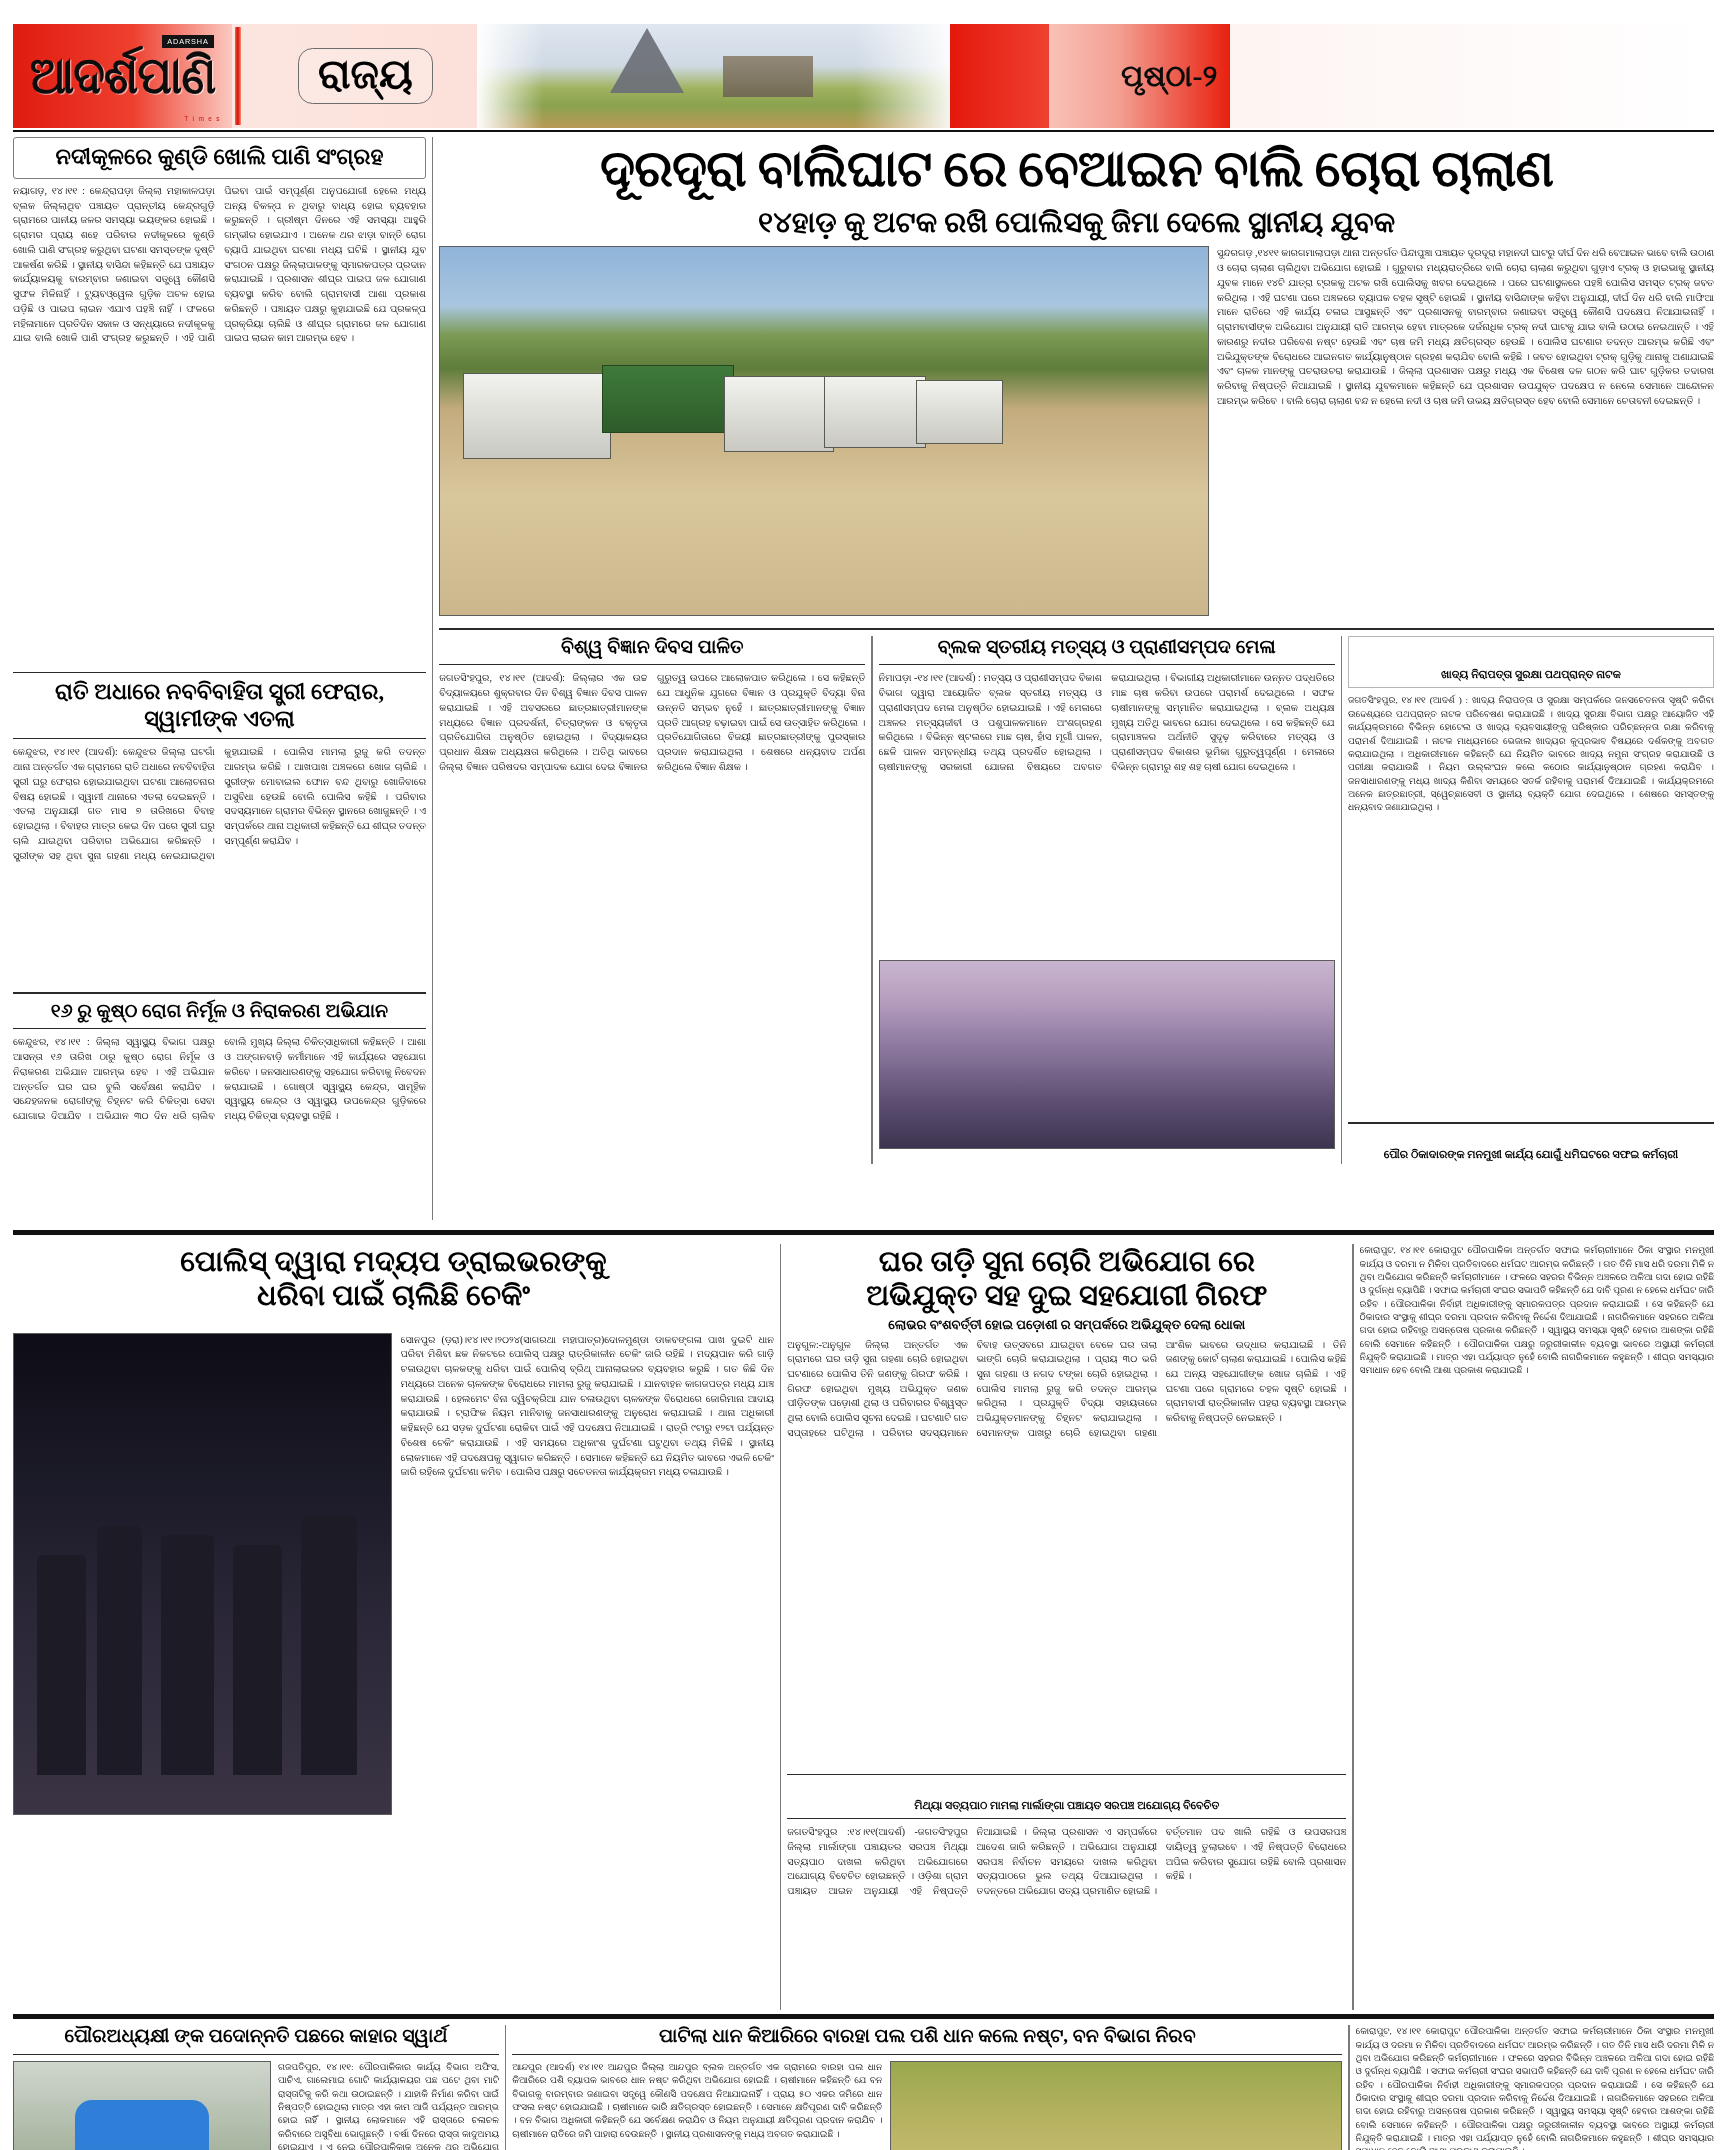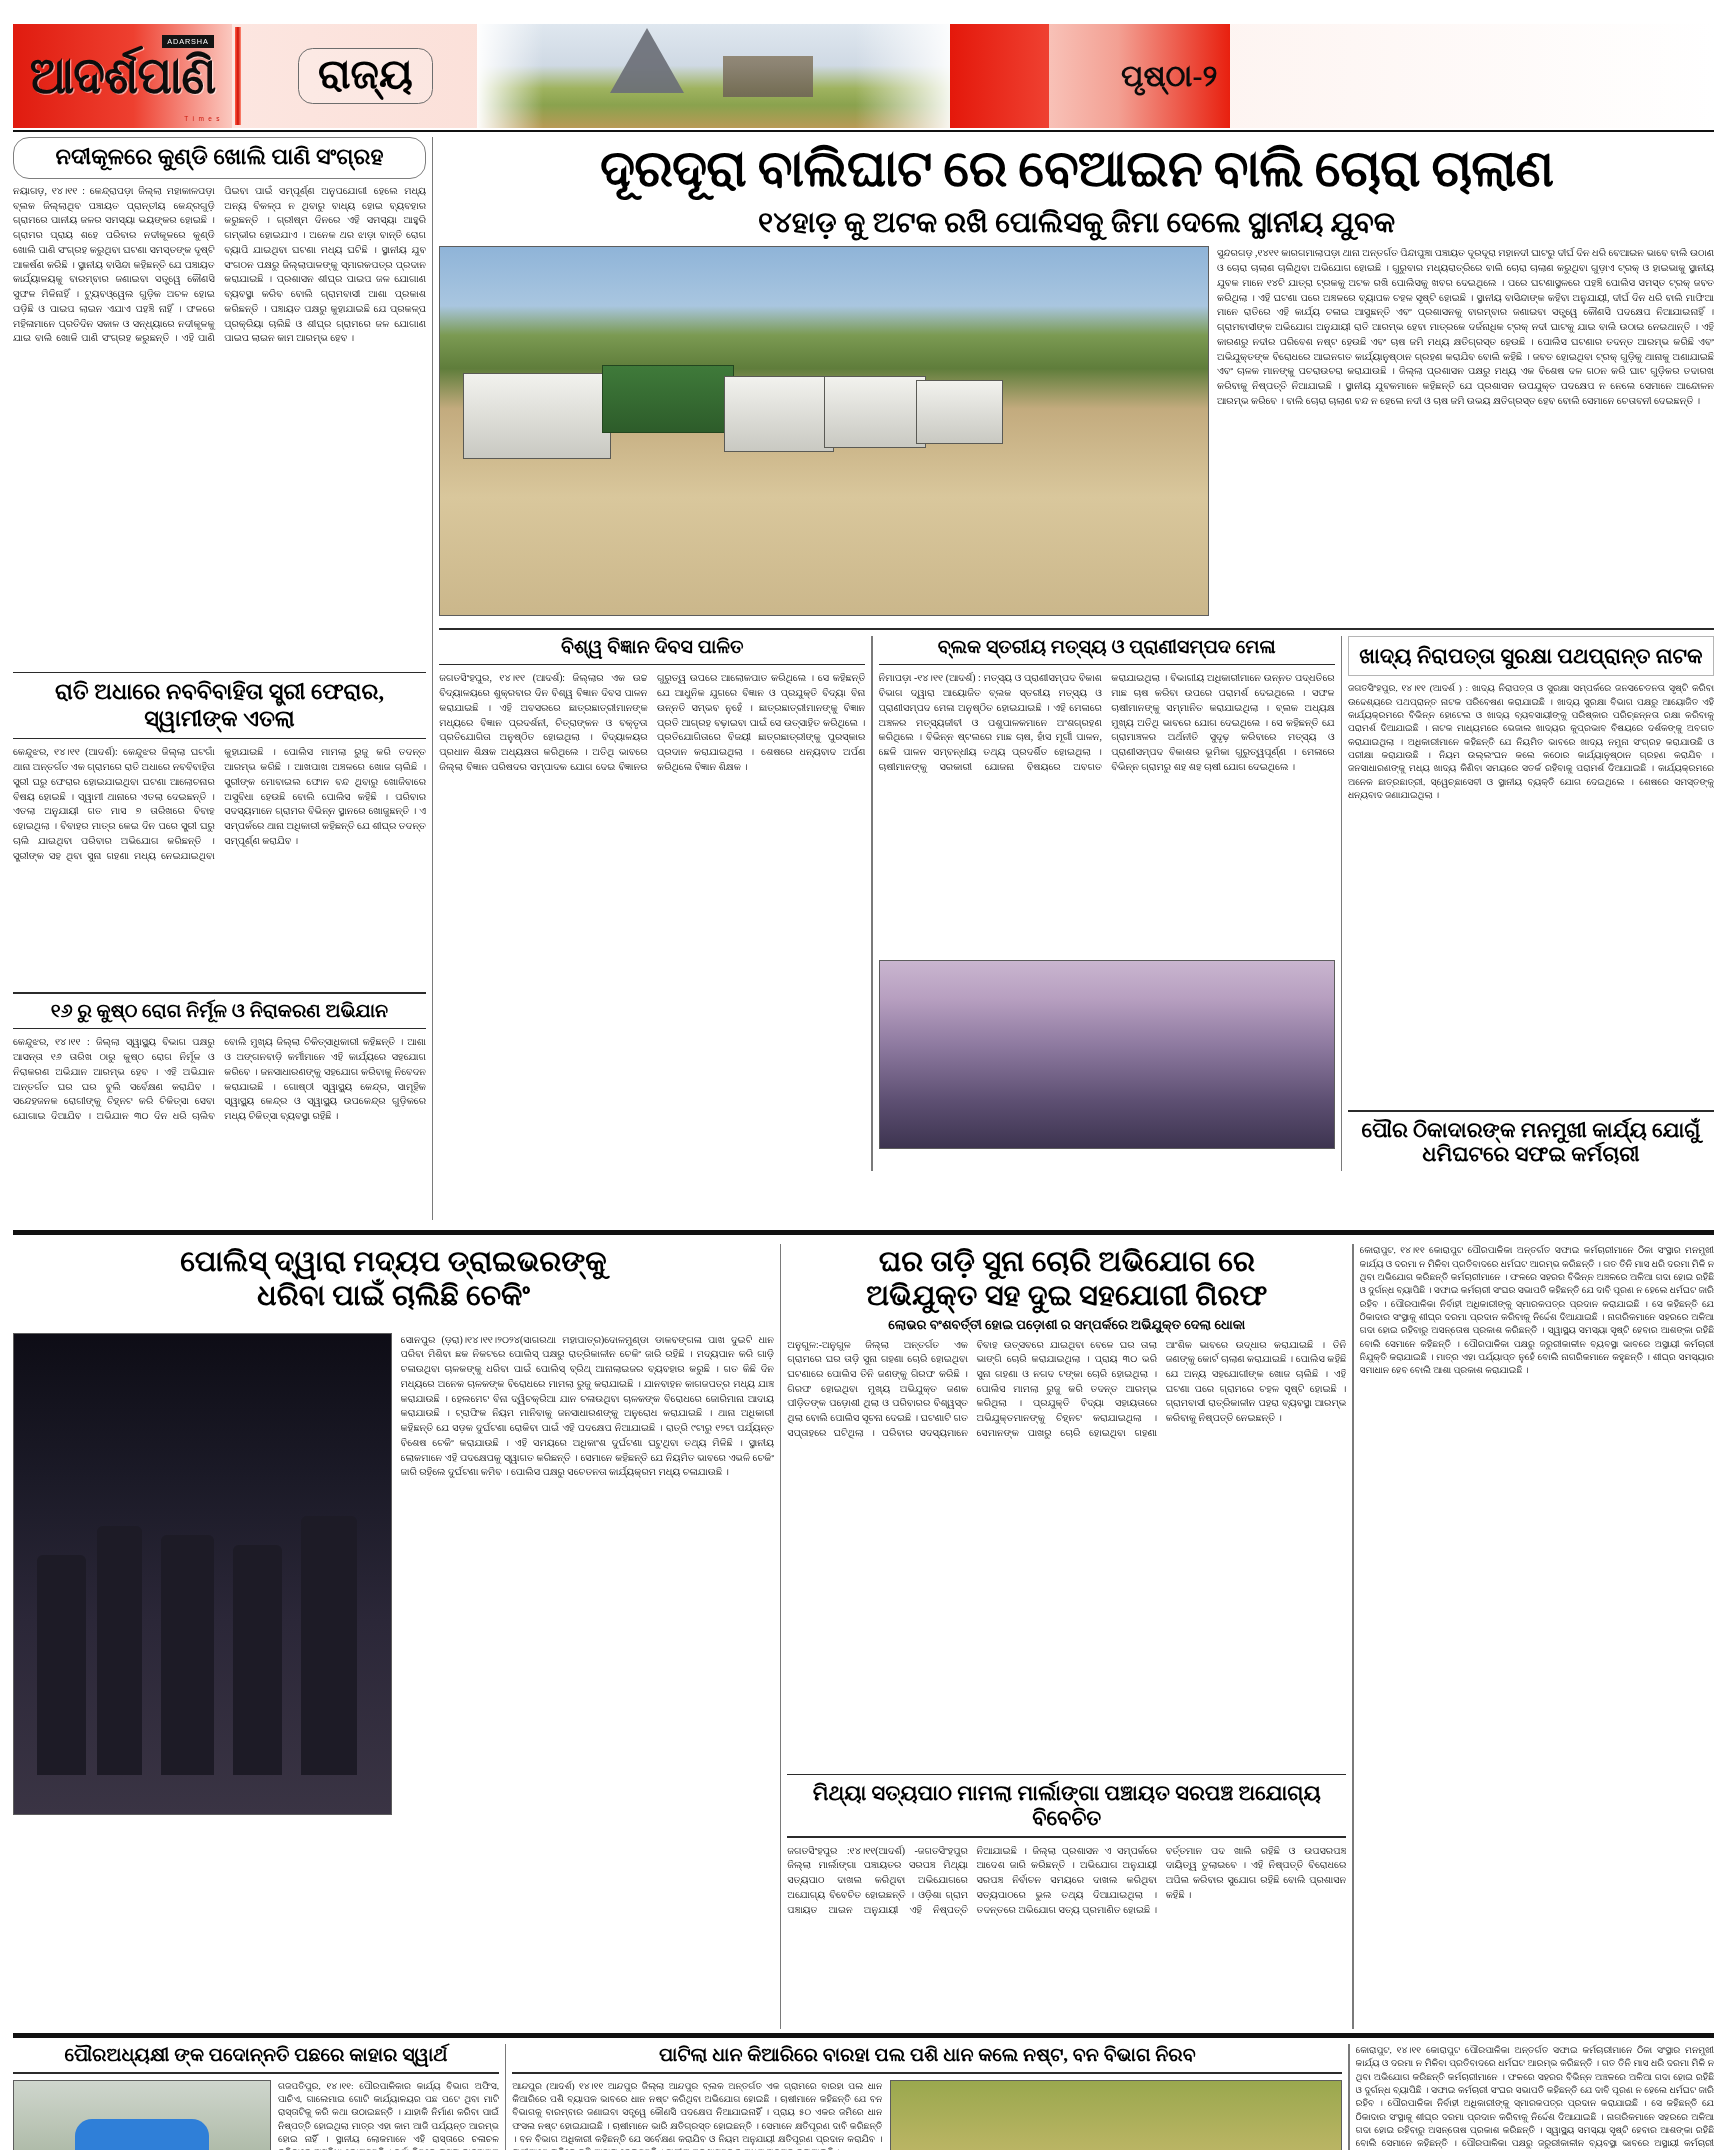--- a/index.html
+++ b/index.html
@@ -172,25 +172,25 @@
   .hl {
     font-weight: bold;
     line-height: 1.18;
     text-align: center;
     color: #000;
   }
   .hl-xxl { font-size: 51px; letter-spacing: -0.9px; }
   .hl-xl  { font-size: 29px; }
   .hl-l   { font-size: 22.4px; }
   .hl-m   { font-size: 19px; }
-  .hl-s   { font-size: 21px; }
+  .hl-s   { font-size: 11px; margin-top: 24px; }
 
   .hl-box {
     border: 1.3px solid #7d7d7d;
-    border-radius: 16px;
+    border-radius: 3px;
     padding: 6px 7.7px 7.7px 7.7px;
     margin-bottom: 5.2px;
   }
   .hl-box-sq {
     border: 1.3px solid #b5b5b5;
     padding: 6.9px 6px;
     margin-bottom: 6px;
   }
   .hrule { height: 1.3px; background: #2b2b2b; margin: 6px 0 6px 0; }
   .hrule-thick { height: 3.9px; background: #111; margin: 7.7px 0 6.9px 0; border-top:1.3px solid #111; }

